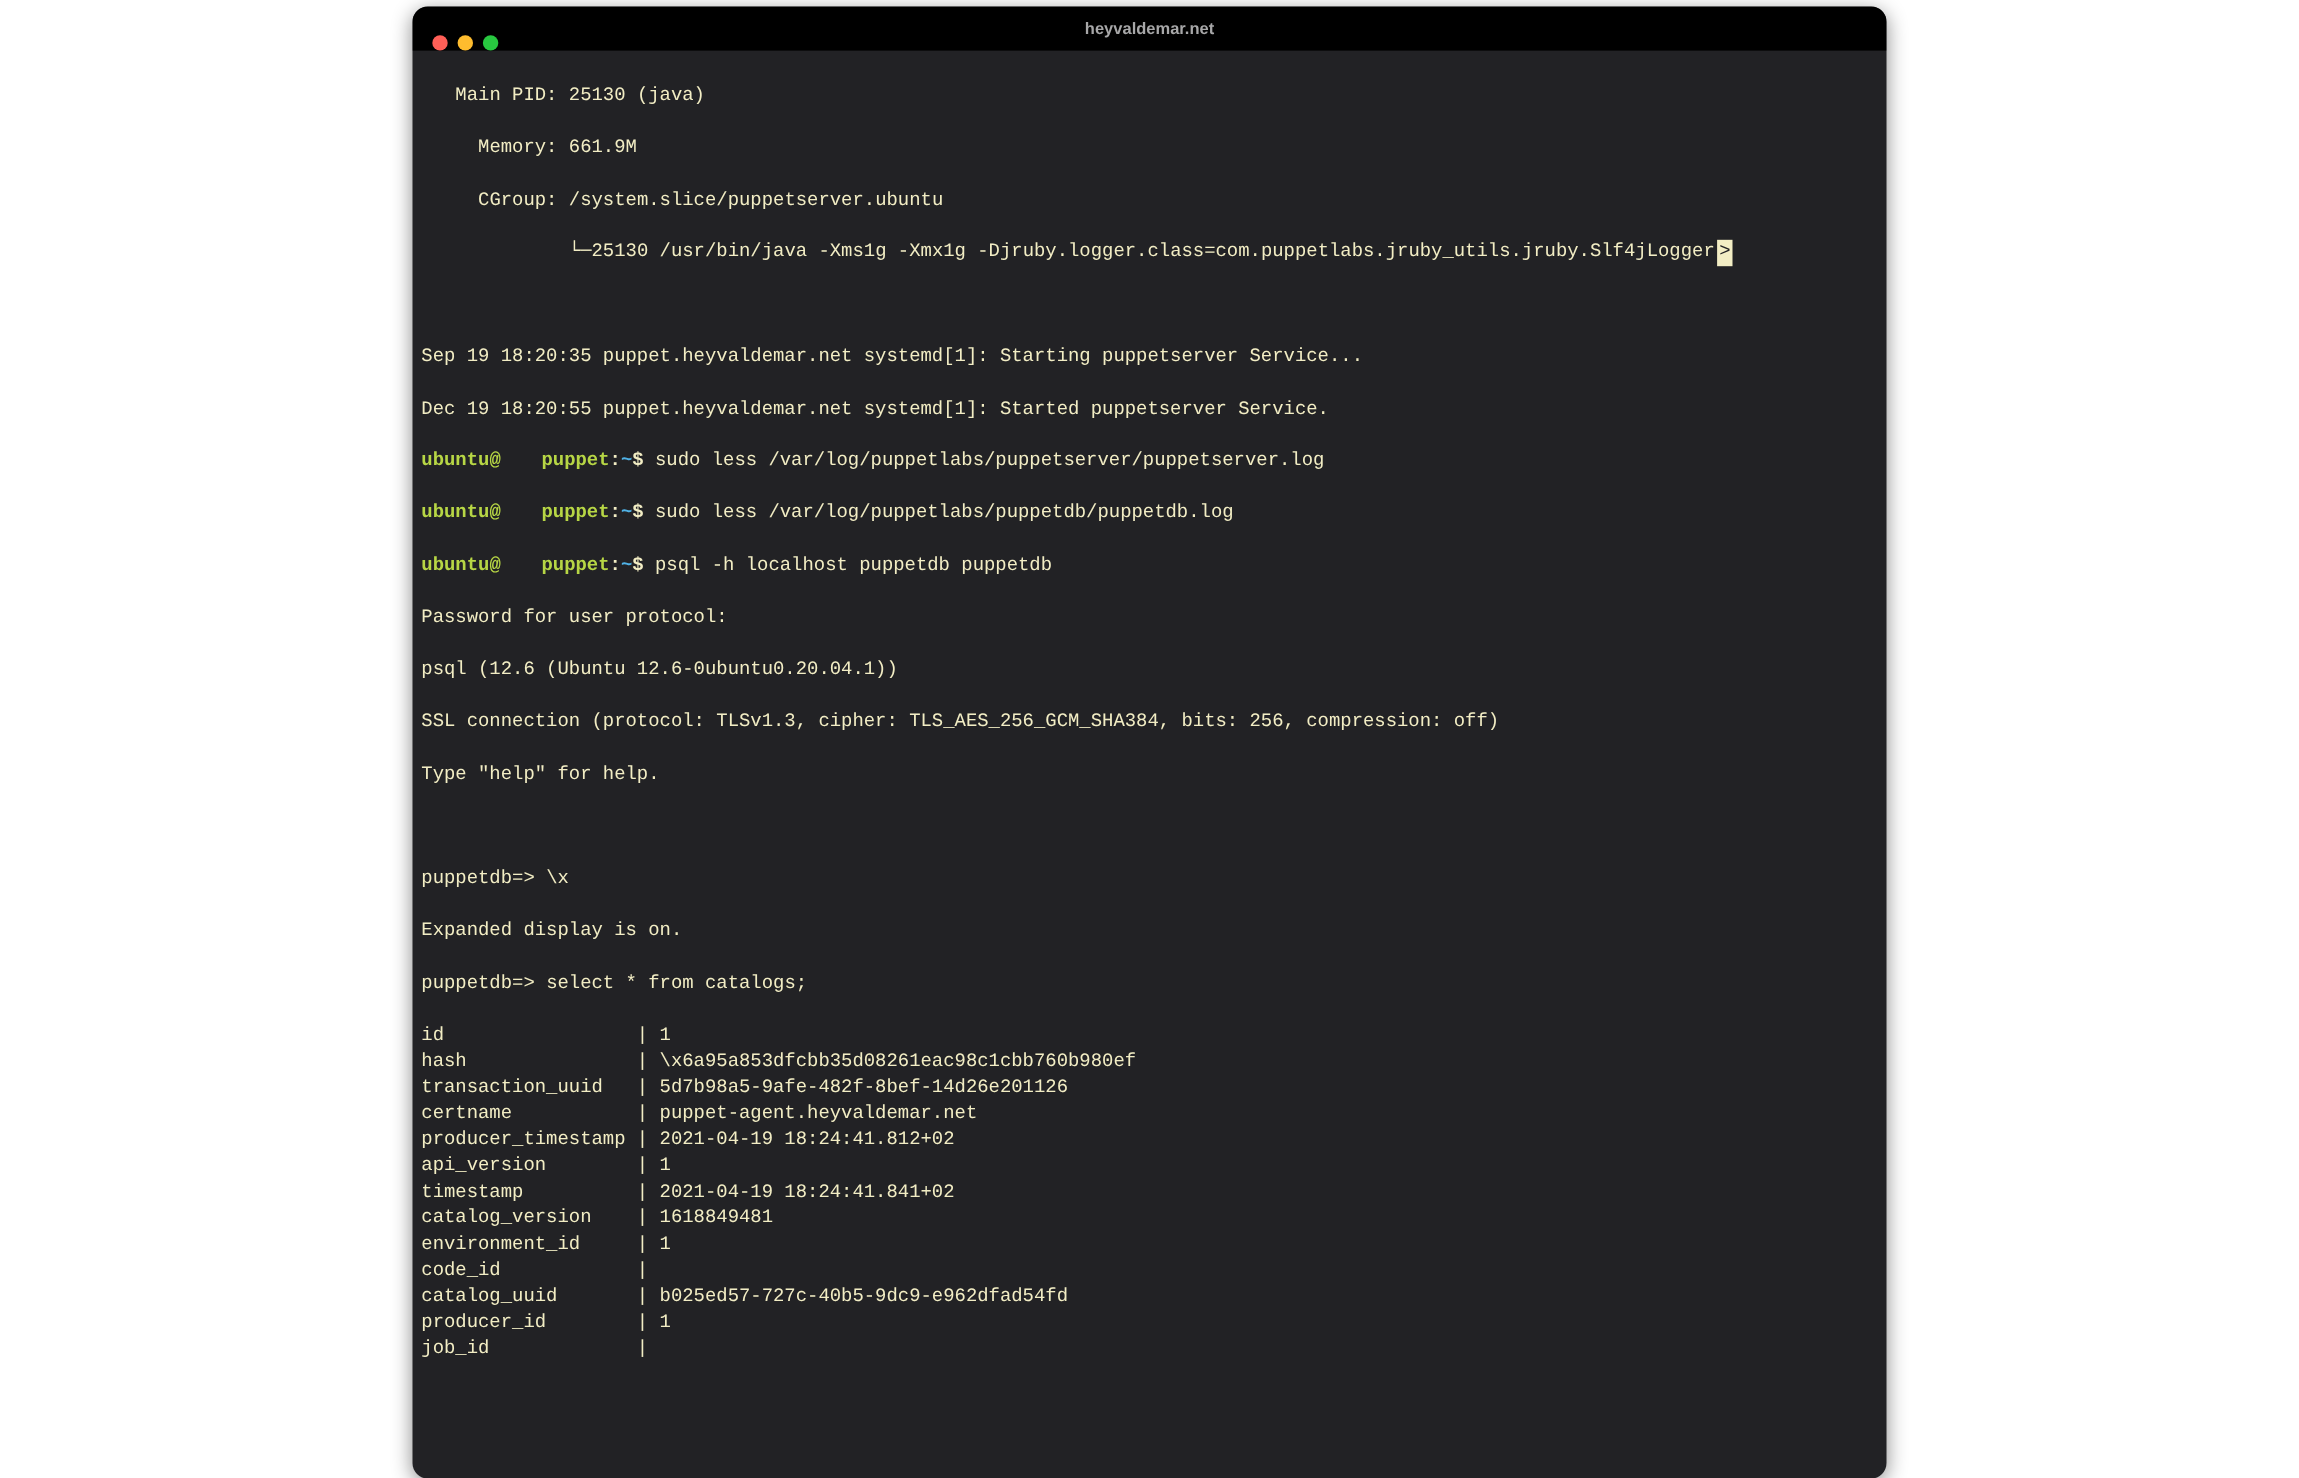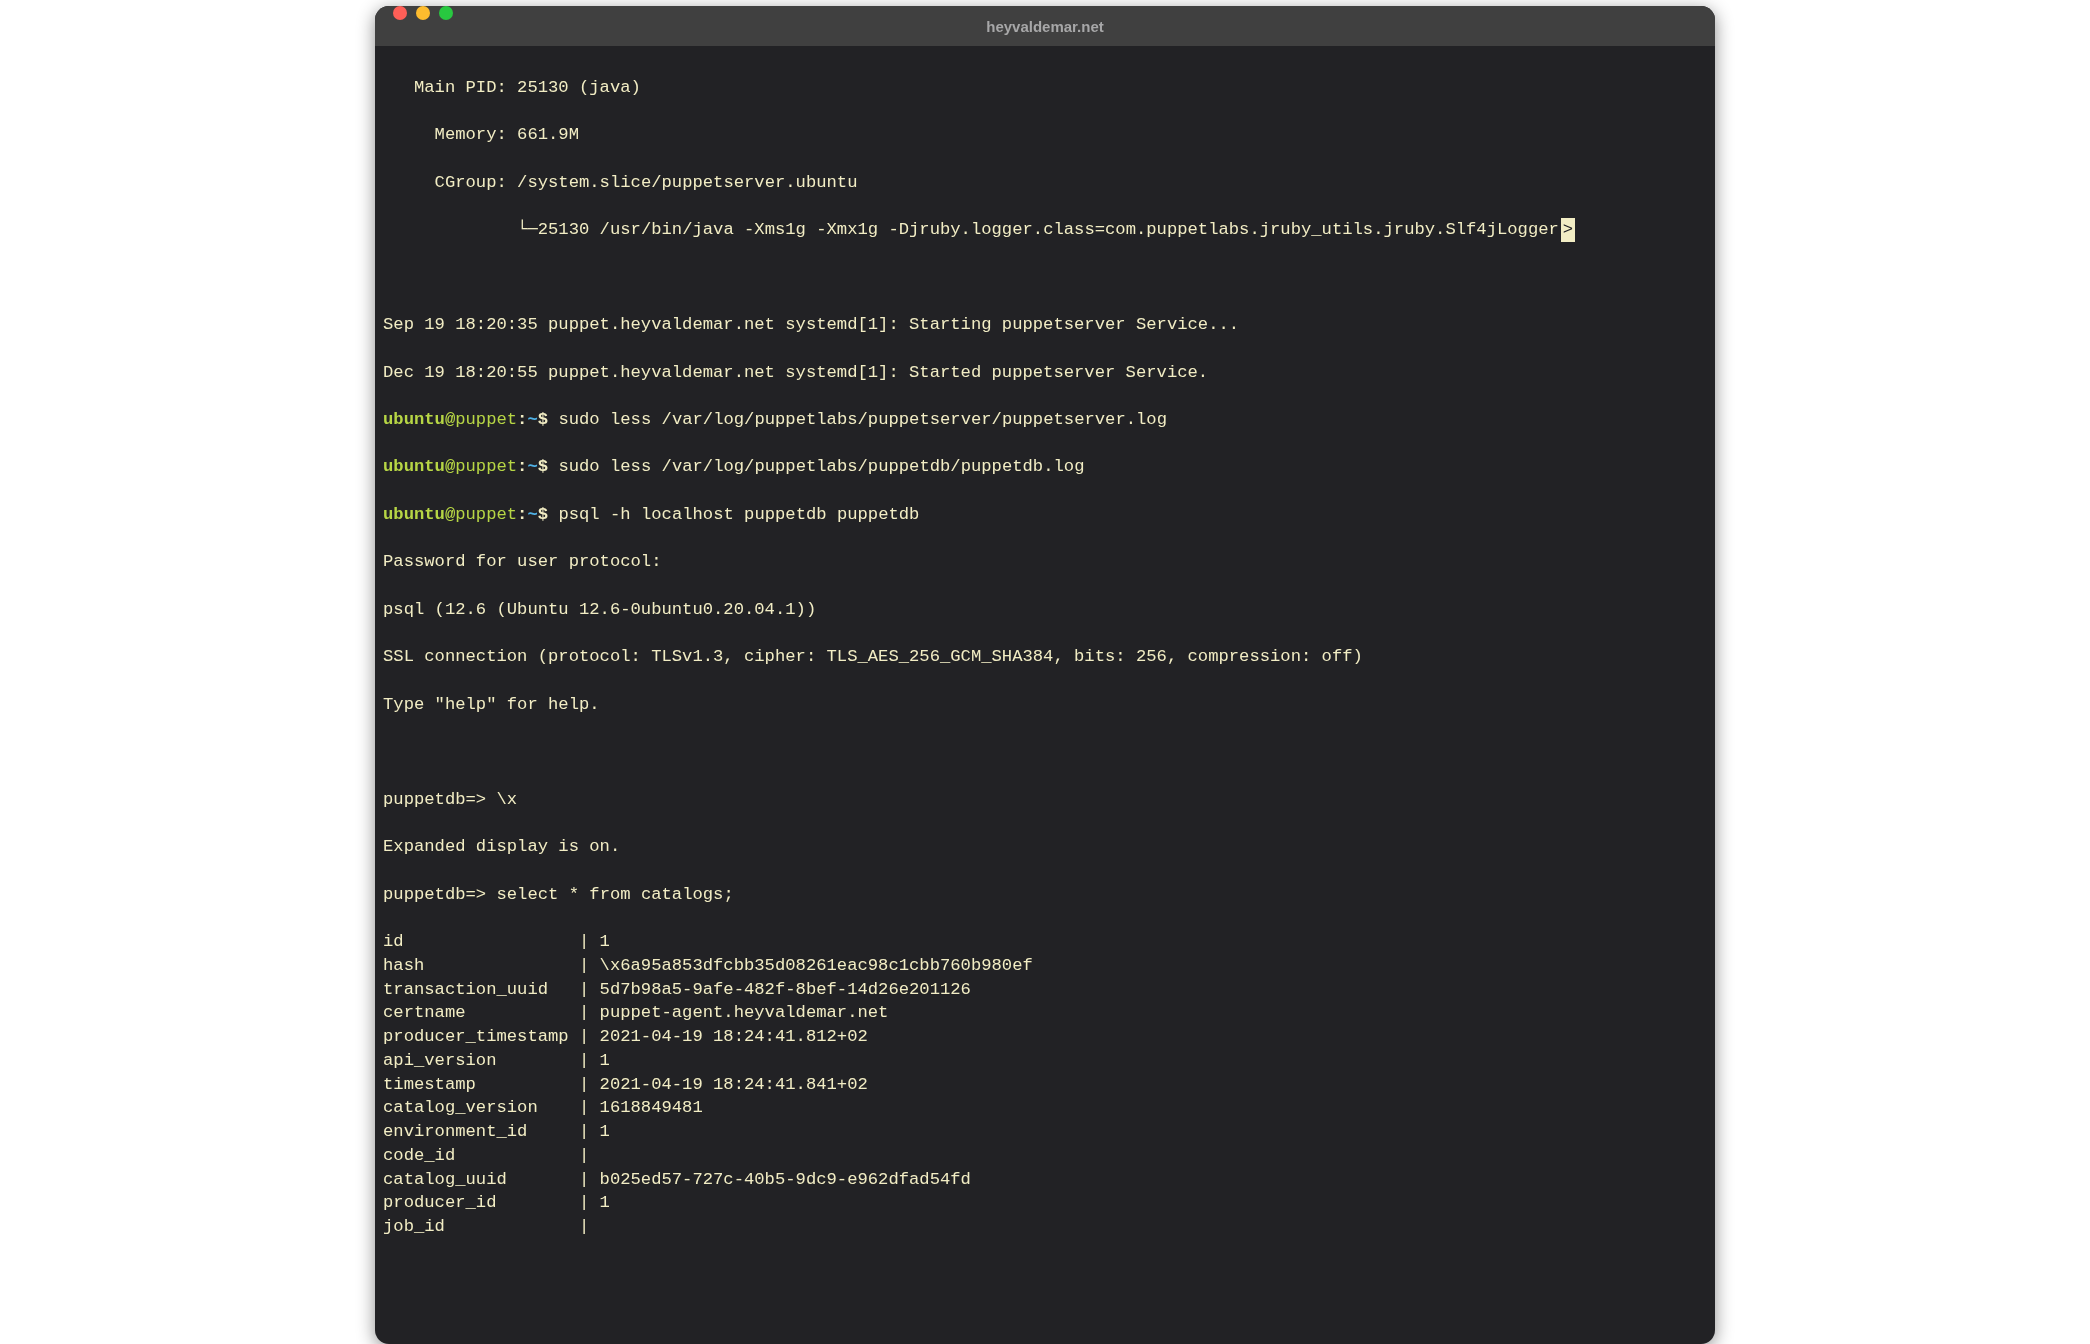--- a/index.html
+++ b/index.html
@@ -20,23 +20,23 @@
     border-radius: 14px;
     box-shadow: 0 4px 18px rgba(0,0,0,0.45);
     font-family: "SFMono-Regular", ui-monospace, Menlo, Consolas, "Liberation Mono", monospace;
     color: #f2edc4;
     overflow: hidden;
     position: relative;
   }
   .titlebar {
     height: 40px;
     display: flex;
-    align-items: flex-start;
+    align-items: flex-end;
     position: relative;
-    background: #404040;
+    background: #000000;
   }
   .traffic-lights {
     display: flex;
     gap: 9px;
     padding-left: 18px;
   }
   .traffic-light {
     width: 14px;
     height: 14px;
     border-radius: 50%;
@@ -59,21 +59,21 @@
   }
   .terminal {
     padding: 6px 8px 10px 8px;
     font-size: 17.2px;
     line-height: 1.38;
     white-space: pre;
     letter-spacing: 0;
   }
   .prompt-user { color: #b7d645; font-weight: bold; text-align: right; }
   .prompt-sep  { color: #f2edc4; font-weight: bold; }
-  .prompt-host { color: #b7d645; font-weight: normal; }
+  .prompt-host { color: #b7d645; font-weight: bold; padding-left: 37px; }
   .prompt-path { color: #50b2e6; font-weight: bold; }
   .trunc-mark {
     display: inline-block;
     background: #f2edc4;
     color: #222225;
     padding: 0 2px;
     margin-left: 2px;
   }
   .tree-elbow { color: #f2edc4; }
   .nowrap-line { white-space: pre; }

